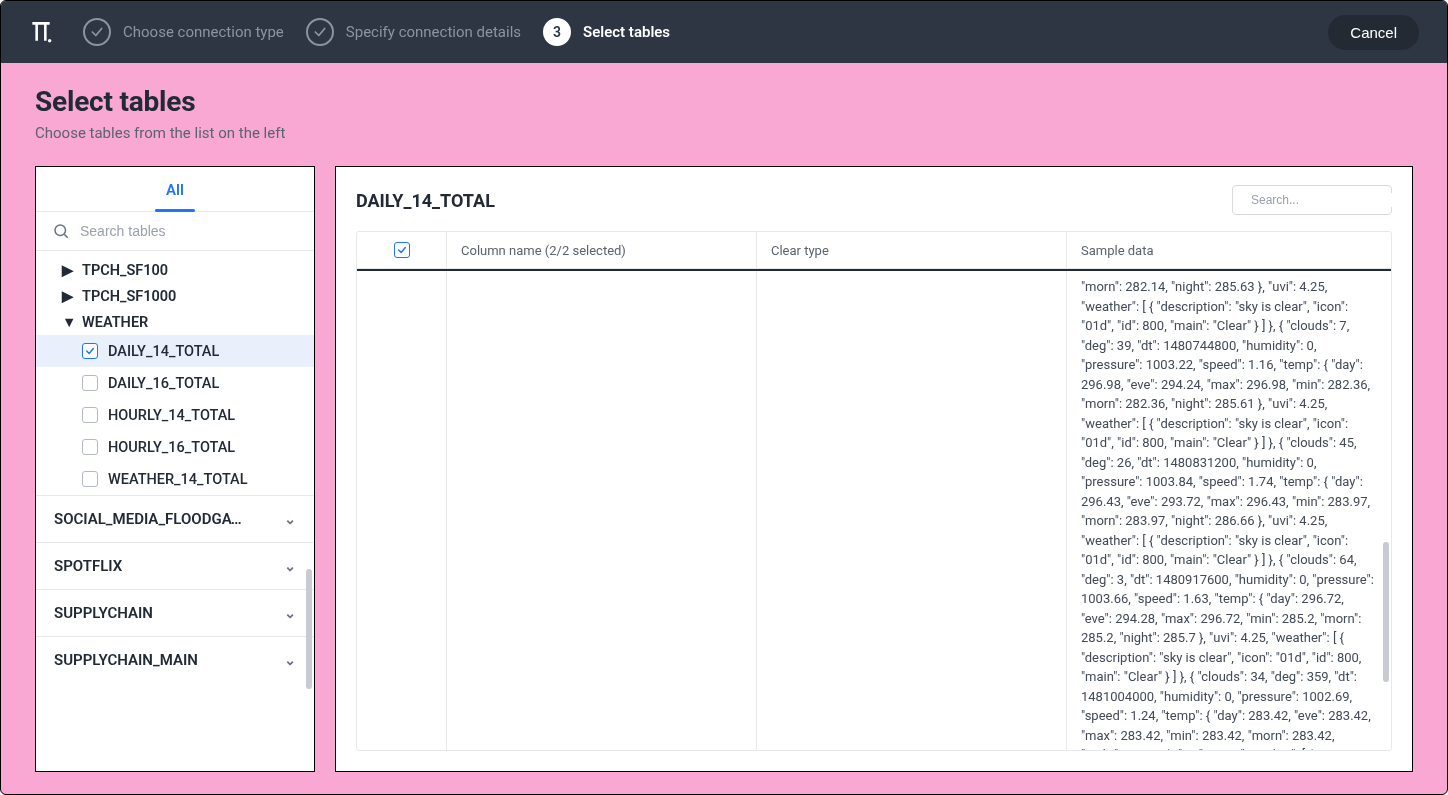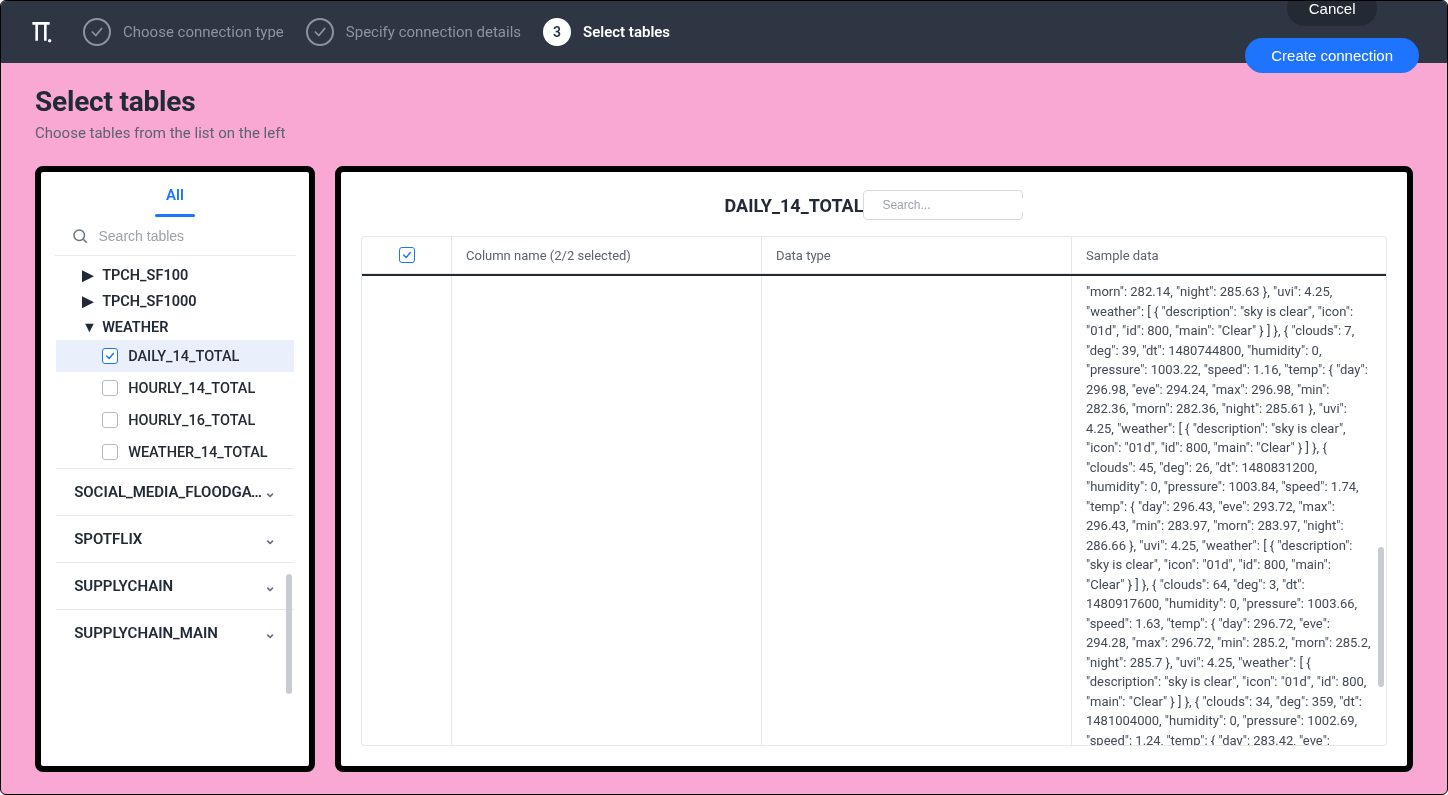--- a/index.html
+++ b/index.html
@@ -20,21 +20,21 @@
   .btn-cancel { background:#232a33; color:#fff; }
   .btn-primary { background:#1f74ff; color:#fff; padding:9px 26px; }
 
   
   .page-head { padding:22px 34px 10px; }
   .page-head h1 { font-size:28px; font-weight:700; color:#222a35; margin-bottom:6px; letter-spacing:-0.2px; }
   .page-head p { font-size:15px; color:#5b6370; }
 
   
   .content { display:flex; gap:20px; padding:14px 34px 20px; height:640px; }
-  .panel { background:#fff; border:6px solid #000000; border-radius:8px;align-items:center; }
+  .panel { background:#fff; border:1px solid #000000; border-radius:0; }
   .left { width:280px; display:flex; flex-direction:column; }
   .right { flex:1; display:flex; flex-direction:column; padding:18px 20px 20px; position:relative; overflow:hidden; }
 
   
   .tabs { display:flex; border-bottom:1px solid #e6e8ec; }
   .tab { flex:1; text-align:center; padding:14px 0 12px; font-size:15px; color:#222a35; cursor:pointer; position:relative; }
   .tab.active { color:#1f74ff; font-weight:600; }
   .tab.active::after { content:""; position:absolute; left:50%; transform:translateX(-50%); bottom:-1px; width:40px; height:3px; background:#1f74ff; border-radius:2px; }
 
   .search-tables { padding:10px 16px; border-bottom:1px solid #e6e8ec; display:flex; align-items:center; gap:10px; }
@@ -113,21 +113,20 @@
           </span>
         <span>Specify connection details</span>
       </div>
       <div class="step active">
         <span class="circle">3</span>
         <span>Select tables</span>
       </div>
     </div>
     <div class="topbar-actions">
       <button class="btn btn-cancel">Cancel</button>
-      <button class="btn btn-primary">Create connection</button>
     </div>
   </div>
 
   <div class="page-head">
     <h1>Select tables</h1>
     <p>Choose tables from the list on the left</p>
   </div>
 
   <div class="content">
 
@@ -157,20 +156,24 @@
           <span>WEATHER</span>
         </div>
 
         <div class="tree-leaf selected">
           <span class="chk checked">
               <svg width="10" height="10" viewBox="0 0 24 24" fill="none" stroke-width="3.5" stroke-linecap="round" stroke-linejoin="round">
                 <polyline points="4 12 10 18 20 6"></polyline>
               </svg>
             </span>
           <span>DAILY_14_TOTAL</span>
+        </div>
+        <div class="tree-leaf">
+          <span class="chk"></span>
+          <span>DAILY_16_TOTAL</span>
         </div>
         <div class="tree-leaf">
           <span class="chk"></span>
           <span>HOURLY_14_TOTAL</span>
         </div>
         <div class="tree-leaf">
           <span class="chk"></span>
           <span>HOURLY_16_TOTAL</span>
         </div>
         <div class="tree-leaf">
@@ -214,21 +217,21 @@
       <div class="cols-table">
         <div class="cols-head">
           <div class="cell">
             <span class="chk checked">
                 <svg width="10" height="10" viewBox="0 0 24 24" fill="none" stroke-width="3.5" stroke-linecap="round" stroke-linejoin="round">
                   <polyline points="4 12 10 18 20 6"></polyline>
                 </svg>
               </span>
           </div>
           <div class="cell">Column name (2/2 selected)</div>
-          <div class="cell">Data type</div>
+          <div class="cell">Clear type</div>
           <div class="cell">Sample data</div>
         </div>
         <div class="cols-head-line"></div>
 
         <div class="cols-body">
           <div class="cols-row tall" style="min-height:390px;">
             <div class="cell"></div>
             <div class="cell"></div>
             <div class="cell"></div>
             <div class="cell">

